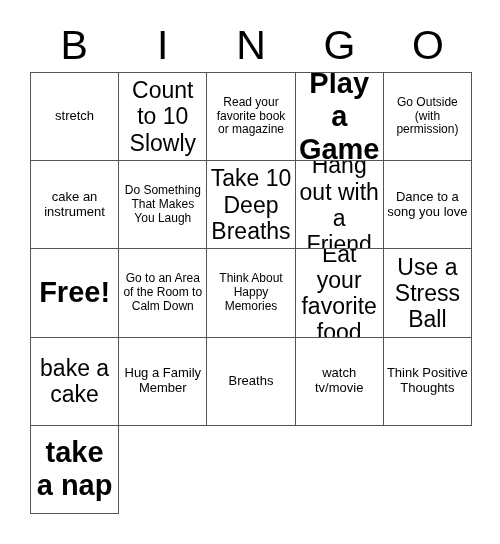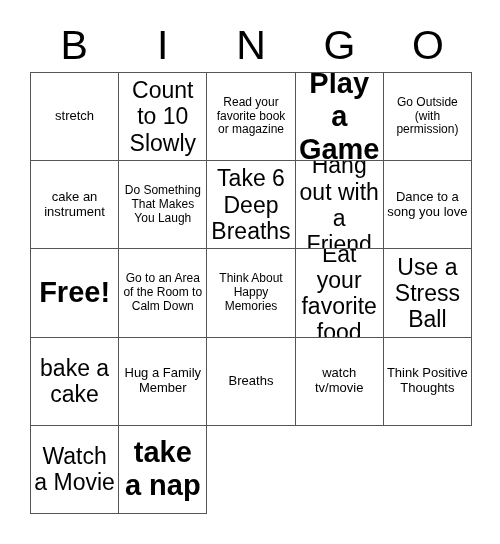--- a/index.html
+++ b/index.html
@@ -112,21 +112,21 @@
       <div class="bingo-cell">
         <span class="cell-text fs-sm">Go Outside (with permission)</span>
       </div>
       <div class="bingo-cell">
         <span class="cell-text fs-md">cake an instrument</span>
       </div>
       <div class="bingo-cell">
         <span class="cell-text fs-sm">Do Something That Makes You Laugh</span>
       </div>
       <div class="bingo-cell">
-        <span class="cell-text fs-lg">Take 6 Deep Breaths</span>
+        <span class="cell-text fs-lg">Take 10 Deep Breaths</span>
       </div>
       <div class="bingo-cell">
         <span class="cell-text fs-lg">Hang out with a Friend</span>
       </div>
       <div class="bingo-cell">
         <span class="cell-text fs-md">Dance to a song you love</span>
       </div>
       <div class="bingo-cell">
         <span class="cell-text fs-xl">Free!</span>
       </div>
@@ -151,20 +151,17 @@
       <div class="bingo-cell">
         <span class="cell-text fs-md">Breaths</span>
       </div>
       <div class="bingo-cell">
         <span class="cell-text fs-md">watch tv/movie</span>
       </div>
       <div class="bingo-cell">
         <span class="cell-text fs-md">Think Positive Thoughts</span>
       </div>
       <div class="bingo-cell">
-        <span class="cell-text fs-lg">Watch a Movie</span>
-      </div>
-      <div class="bingo-cell">
         <span class="cell-text fs-xl">take a nap</span>
       </div>
     </div>
 
 </div>
 
 </body></html>

